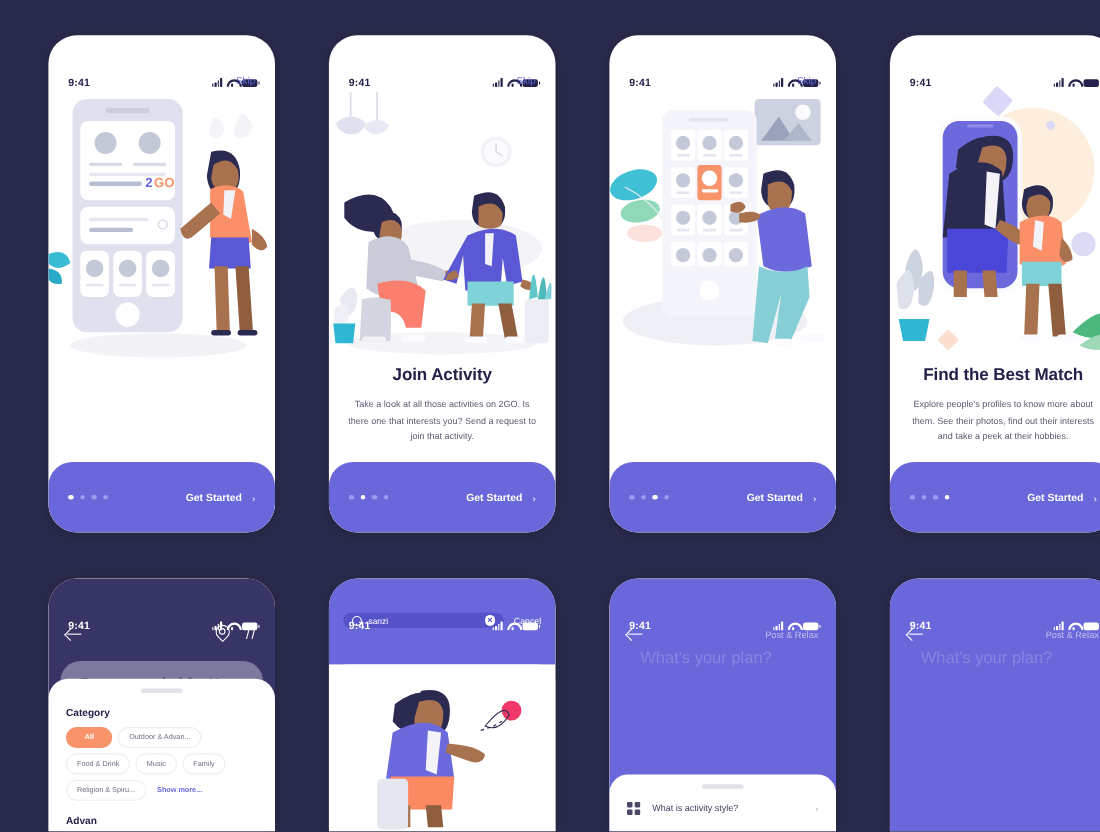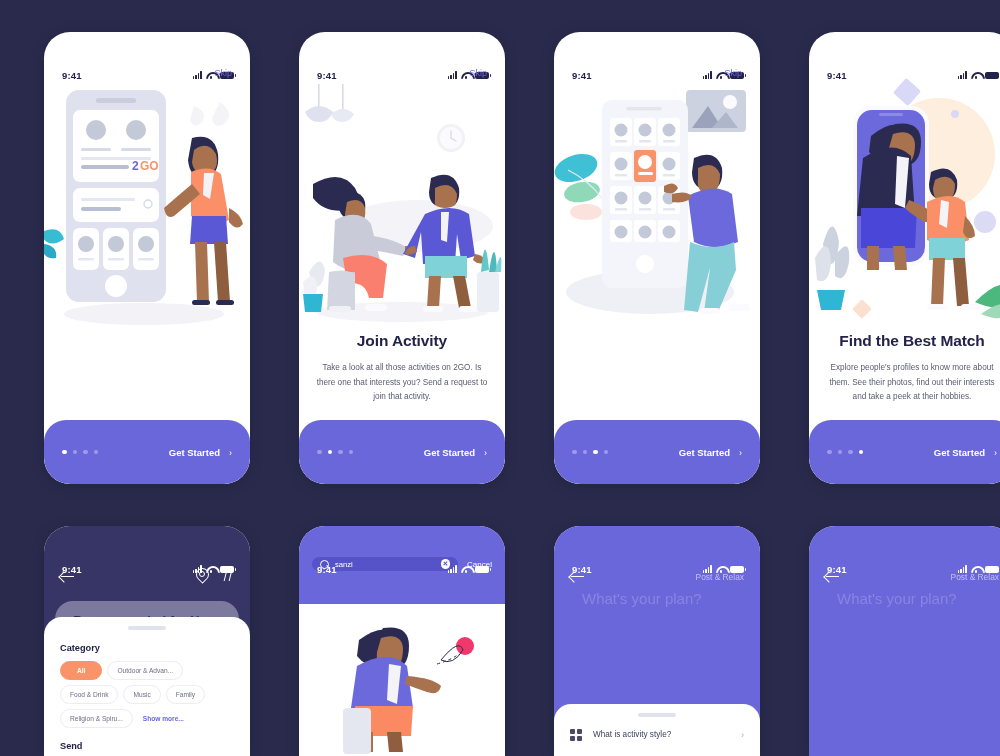--- a/index.html
+++ b/index.html
@@ -516,21 +516,21 @@
     <div class="sec-title">Category</div>
     <div class="chips">
       <span class="chip on">All</span>
       <span class="chip">Outdoor &amp; Advan...</span>
       <span class="chip">Food &amp; Drink</span>
       <span class="chip">Music</span>
       <span class="chip">Family</span>
       <span class="chip">Religion &amp; Spiru...</span>
       <span class="chip link">Show more...</span>
     </div>
-    <div class="sec-title">Send</div>
+    <div class="sec-title">Advan</div>
 
   </div>
 </div>
 
 <div class="phone row2" id="p6">
   <div class="searchhead"></div>
   <div class="statusbar light">
     <span class="sb-time">9:41</span>
     <span class="sb-icons">
       <span class="ic-signal">

